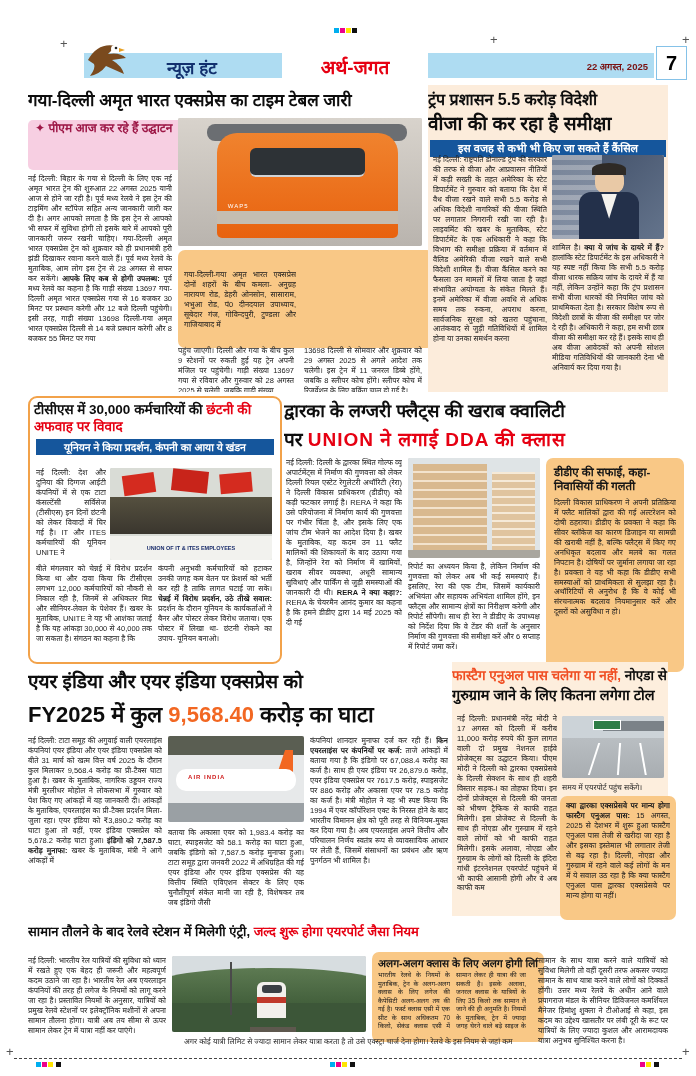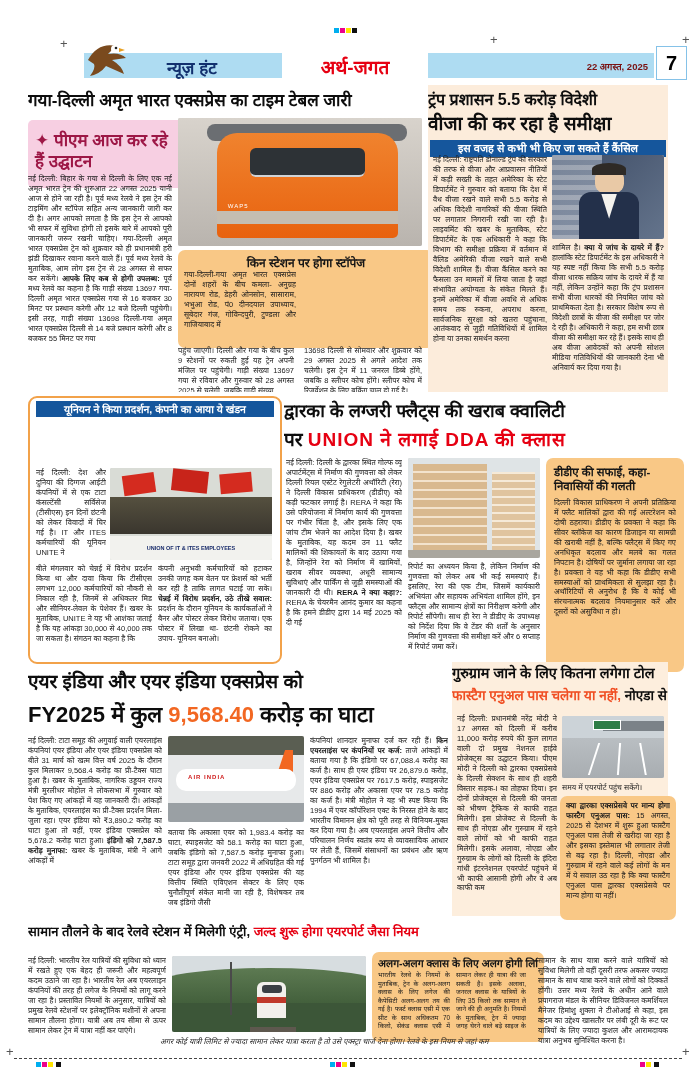--- a/index.html
+++ b/index.html
@@ -50,42 +50,41 @@
     </svg>
     <div class="abs" style="left:132px;top:56px;font-size:17px;font-weight:800;color:#12306e;margin-left:35px;">न्यूज़ हंट</div>
     <div class="abs" style="left:282px;top:54px;width:146px;text-align:center;font-size:19px;font-weight:800;color:#e60012;">अर्थ-जगत</div>
     <div class="abs" style="left:540px;top:60px;width:108px;text-align:right;font-size:9.5px;font-weight:700;color:#7a1212;">22 अगस्त, 2025</div>
     <div class="abs" style="left:656px;top:46px;width:29px;height:32px;background:#fff;border:1px solid #85c2e8;text-align:center;font-size:20px;font-weight:800;color:#000;line-height:32px;">7</div>
   </div>
 
   <div>
     <div class="abs hl nowrap" style="left:28px;top:88px;width:394px;font-size:17px;">गया-दिल्ली अमृत भारत एक्सप्रेस का टाइम टेबल जारी</div>
 
-    <div class="abs pbox" style="left:28px;top:120px;width:144px;height:48px;padding:10px 7px;font-size:17px;line-height:1.25;">
+    <div class="abs pbox" style="left:28px;top:120px;width:144px;height:48px;padding:1px 7px;font-size:12px;line-height:1.25;">
       <span>✦</span>
       <span>पीएम आज कर रहे हैं उद्घाटन</span>
     </div>
     <div class="abs txt" style="left:28px;top:174px;width:144px;height:218px;">
       <span>नई दिल्ली: बिहार के गया से दिल्ली के लिए एक नई अमृत भारत ट्रेन की शुरुआत 22 अगस्त 2025 यानी आज से होने जा रही है। पूर्व मध्य रेलवे ने इस ट्रेन की टाइमिंग और स्टॉपेज सहित अन्य जानकारी जारी कर दी है। अगर आपको लगता है कि इस ट्रेन से आपको भी सफर में सुविधा होगी तो इसके बारे में आपको पूरी जानकारी जरूर रखनी चाहिए। गया-दिल्ली अमृत भारत एक्सप्रेस ट्रेन को शुक्रवार को ही प्रधानमंत्री हरी झंडी दिखाकर रवाना करने वाले हैं। पूर्व मध्य रेलवे के मुताबिक, आम लोग इस ट्रेन से 28 अगस्त से सफर कर सकेंगे।</span>
       <span class="bold">आपके लिए कब से होगी उपलब्ध:</span>
       <span>पूर्व मध्य रेलवे का कहना है कि गाड़ी संख्या 13697 गया-दिल्ली अमृत भारत एक्सप्रेस गया से 16 बजकर 30 मिनट पर प्रस्थान करेगी और 12 बजे दिल्ली पहुंचेगी। इसी तरह, गाड़ी संख्या 13698 दिल्ली-गया अमृत भारत एक्सप्रेस दिल्ली से 14 बजे प्रस्थान करेगी और 8 बजकर 55 मिनट पर गया</span>
     </div>
 
     <div class="photo" style="left:178px;top:118px;width:244px;height:128px;">
       <div class="abs" style="inset:0;background:linear-gradient(#d8d3cc,#b9b4ae);"></div>
       <div class="abs" style="left:12%;top:5%;width:82%;height:13%;background:#6b6e72;border-radius:8px;"></div>
       <div class="abs" style="left:16%;top:12%;width:74%;height:82%;background:linear-gradient(#f0832e,#e8620f);border-radius:20px 20px 5px 5px;">
         <div class="abs" style="left:18%;top:14%;width:64%;height:26%;background:#2d3236;border-radius:6px;border-bottom:2px solid #cfd3d6;"></div>
         <div class="abs" style="left:0;bottom:14%;width:100%;height:12%;background:#c4bdb2;"></div>
         <span class="abs" style="left:6%;bottom:28%;color:#fff;font-size:6px;letter-spacing:1px;">WAP5</span>
       </div>
     </div>
 
     <div class="abs obox" style="left:178px;top:250px;width:244px;height:90px;padding:4px 6px;">
-      <div class="oboxtitle" style="font-size:12px;">किन स्टेशन पर होगा स्टॉपेज</div>
       <div class="txt" style="position:absolute;left:6px;top:20px;width:112px;height:64px;">गया-दिल्ली-गया अमृत भारत एक्सप्रेस दोनों शहरों के बीच कमला- अनुग्रह नारायण रोड, डेहरी ओनसोन, सासाराम, भभुआ रोड, पं0 दीनदयाल उपाध्याय, सूबेदार गंज, गोविन्दपुरी, टुण्डला और गाजियाबाद में</div>
     </div>
 
     <div class="abs txt" style="left:178px;top:346px;width:116px;height:46px;">पहुंच जाएगी। दिल्ली और गया के बीच कुल 9 स्टेशनों पर रुकती हुई यह ट्रेन अपनी मंजिल पर पहुंचेगी। गाड़ी संख्या 13697 गया से रविवार और गुरुवार को 28 अगस्त 2025 से चलेगी, जबकि गाड़ी संख्या</div>
     <div class="abs txt" style="left:304px;top:346px;width:118px;height:46px;">13698 दिल्ली से सोमवार और शुक्रवार को 29 अगस्त 2025 से अगले आदेश तक चलेगी। इस ट्रेन में 11 जनरल डिब्बे होंगे, जबकि 8 स्लीपर कोच होंगे। स्लीपर कोच में रिजर्वेशन के लिए बुकिंग चालू हो गई है।</div>
   </div>
 
   <div class="abs peach" style="left:428px;top:85px;width:240px;height:307px;">
     <div class="hl nowrap center" style="margin-top:3px;font-size:16px;">ट्रंप प्रशासन 5.5 करोड़ विदेशी</div>
     <div class="hl nowrap center red" style="font-size:19px;">वीजा की कर रहा है समीक्षा</div>
@@ -102,20 +101,23 @@
 
     <div class="txt abs" style="left:5px;top:70px;width:114px;height:230px;">नई दिल्ली: राष्ट्रपति डोनाल्ड ट्रंप की सरकार की तरफ से वीजा और आप्रवासन नीतियों में कड़ी सख्ती के तहत अमेरिका के स्टेट डिपार्टमेंट ने गुरुवार को बताया कि देश में वैध वीजा रखने वाले सभी 5.5 करोड़ से अधिक विदेशी नागरिकों की वीजा स्थिति पर लगातार निगरानी रखी जा रही है। लाइवमिंट की खबर के मुताबिक, स्टेट डिपार्टमेंट के एक अधिकारी ने कहा कि विभाग की समीक्षा प्रक्रिया में वर्तमान में वैलिड अमेरिकी वीजा रखने वाले सभी विदेशी शामिल हैं। वीजा कैंसिल करने का फैसला उन मामलों में लिया जाता है जहां संभावित अयोग्यता के संकेत मिलते हैं। इनमें अमेरिका में वीजा अवधि से अधिक समय तक रुकना, अपराध करना, सार्वजनिक सुरक्षा को खतरा पहुंचाना, आतंकवाद से जुड़ी गतिविधियों में शामिल होना या उनका समर्थन करना</div>
     <div class="txt abs" style="left:124px;top:158px;width:112px;height:142px;">
       <span>शामिल है।</span>
       <span class="bold">क्या ये जांच के दायरे में हैं?</span>
       <span>हालांकि स्टेट डिपार्टमेंट के इस अधिकारी ने यह स्पष्ट नहीं किया कि सभी 5.5 करोड़ वीजा धारक सक्रिय जांच के दायरे में हैं या नहीं, लेकिन उन्होंने कहा कि ट्रंप प्रशासन सभी वीजा धारकों की नियमित जांच को प्राथमिकता देता है। सरकार विशेष रूप से विदेशी छात्रों के वीजा की समीक्षा पर जोर दे रही है। अधिकारी ने कहा, हम सभी छात्र वीजा की समीक्षा कर रहे हैं। इसके साथ ही अब वीजा आवेदकों को अपनी सोशल मीडिया गतिविधियों की जानकारी देना भी अनिवार्य कर दिया गया है।</span>
     </div>
   </div>
 
   <div class="abs" style="left:28px;top:396px;width:250px;height:264px;border:2px solid #f2a24a;border-radius:9px;background:#fff;">
+    <div class="hl center" style="margin-top:4px;font-size:13.5px;line-height:1.25;padding:0 4px;">
+      <span>टीसीएस में 30,000 कर्मचारियों की </span><span class="red">छंटनी की अफवाह पर विवाद</span>
+    </div>
     <div class="banner nowrap" style="margin:3px 6px 0;height:16px;line-height:16px;font-size:10.5px;">यूनियन ने किया प्रदर्शन, कंपनी का आया ये खंडन</div>
 
     <div class="txt abs" style="left:6px;top:70px;width:70px;height:92px;">नई दिल्ली: देश और दुनिया की दिग्गज आईटी कंपनियों में से एक टाटा कंसल्टेंसी सर्विसेज (टीसीएस) इन दिनों छंटनी को लेकर विवादों में घिर गई है। IT और ITES कर्मचारियों की यूनियन UNITE ने</div>
 
     <div class="photo" style="left:80px;top:70px;width:162px;height:92px;">
       <div class="abs" style="inset:0;background:#d9dcd6;"></div>
       <div class="abs" style="left:8%;top:6%;width:20%;height:22%;background:#d42b1f;transform:rotate(-8deg);"></div>
       <div class="abs" style="left:38%;top:2%;width:22%;height:24%;background:#c8241a;transform:rotate(6deg);"></div>
       <div class="abs" style="left:68%;top:5%;width:20%;height:22%;background:#d42b1f;transform:rotate(-5deg);"></div>
       <div class="abs" style="left:0;top:32%;width:100%;height:40%;background:linear-gradient(#55503f,#3a362e);"></div>
@@ -182,24 +184,24 @@
     <div class="txt abs" style="left:168px;top:828px;width:136px;height:84px;">बताया कि अकासा एयर को 1,983.4 करोड़ का घाटा, स्पाइसजेट को 58.1 करोड़ का घाटा हुआ, जबकि इंडिगो को 7,587.5 करोड़ मुनाफा हुआ। टाटा समूह द्वारा जनवरी 2022 में अधिग्रहित की गई एयर इंडिया और एयर इंडिया एक्सप्रेस की यह वित्तीय स्थिति एविएशन सेक्टर के लिए एक चुनौतीपूर्ण संकेत मानी जा रही है, विशेषकर तब जब इंडिगो जैसी</div>
 
     <div class="txt abs" style="left:310px;top:736px;width:138px;height:176px;">
       <span>कंपनियां शानदार मुनाफा दर्ज कर रही हैं।</span>
       <span class="bold">किन एयरलाइंस पर कंपनियों पर कर्ज:</span>
       <span>ताजे आंकड़ों में बताया गया है कि इंडिगो पर 67,088.4 करोड़ का कर्ज है। साथ ही एयर इंडिया पर 26,879.6 करोड़, एयर इंडिया एक्सप्रेस पर 7617.5 करोड़, स्पाइसजेट पर 886 करोड़ और अकासा एयर पर 78.5 करोड़ का कर्ज है। मंत्री मोहोल ने यह भी स्पष्ट किया कि 1994 में एयर कॉर्पोरेशन एक्ट के निरस्त होने के बाद भारतीय विमानन क्षेत्र को पूरी तरह से विनियम-मुक्त कर दिया गया है। अब एयरलाइंस अपने वित्तीय और परिचालन निर्णय स्वतंत्र रूप से व्यावसायिक आधार पर लेती हैं, जिसमें संसाधनों का प्रबंधन और ऋण पुनर्गठन भी शामिल है।</span>
     </div>
   </div>
 
   <div class="abs" style="left:452px;top:662px;width:216px;height:254px;background:#fdeedd;">
-    <div class="hl nowrap center" style="font-size:14.5px;">गुरुग्राम जाने के लिए कितना लगेगा टोल</div>
     <div class="hl nowrap center" style="margin-top:4px;font-size:13.5px;">
       <span class="orangetx" style="color:#f04e23;">फास्टैग एनुअल पास चलेगा या नहीं,</span><span> नोएडा से</span>
     </div>
+    <div class="hl nowrap center" style="font-size:14.5px;">गुरुग्राम जाने के लिए कितना लगेगा टोल</div>
 
     <div class="txt abs" style="left:5px;top:52px;width:100px;height:196px;">नई दिल्ली: प्रधानमंत्री नरेंद्र मोदी ने 17 अगस्त को दिल्ली में करीब 11,000 करोड़ रुपये की कुल लागत वाली दो प्रमुख नेशनल हाईवे प्रोजेक्ट्स का उद्घाटन किया। पीएम मोदी ने दिल्ली को द्वारका एक्सप्रेसवे के दिल्ली सेक्शन के साथ ही शहरी विस्तार सड़क-I का तोहफा दिया। इन दोनों प्रोजेक्ट्स से दिल्ली की जनता को भीषण ट्रैफिक से काफी राहत मिलेगी। इस प्रोजेक्ट से दिल्ली के साथ ही नोएडा और गुरुग्राम में रहने वाले लोगों को भी काफी राहत मिलेगी। इसके अलावा, नोएडा और गुरुग्राम के लोगों को दिल्ली के इंदिरा गांधी इंटरनेशनल एयरपोर्ट पहुंचने में भी काफी आसानी होगी और वे अब काफी कम</div>
 
     <div class="photo" style="left:110px;top:54px;width:102px;height:62px;">
       <div class="abs" style="inset:0;background:#ccd3d8;"></div>
       <div class="abs" style="left:40%;top:8%;width:60%;height:16%;background:#7b8288;"></div>
       <div class="abs" style="left:30%;top:6%;width:26%;height:14%;background:#2e7d46;border:1px solid #fff;"></div>
       <div class="abs" style="left:0;bottom:0;width:100%;height:64%;background:linear-gradient(#b9bec2,#a8adb1);"></div>
       <div class="abs" style="left:30%;bottom:4%;width:2px;height:52%;background:#fff;transform:skewX(-18deg);"></div>
       <div class="abs" style="left:55%;bottom:4%;width:2px;height:52%;background:#fff;transform:skewX(-4deg);"></div>
@@ -233,21 +235,21 @@
       <div class="abs" style="left:30%;top:8%;width:1.5px;height:70%;background:#4a4a4a;"></div>
       <div class="abs" style="left:40%;bottom:0;width:24%;height:7%;background:#5e584e;"></div>
     </div>
 
     <div class="abs obox" style="left:372px;top:952px;width:160px;height:82px;padding:4px 6px;">
       <div class="oboxtitle" style="font-size:10.5px;white-space:nowrap;overflow:hidden;">अलग-अलग क्लास के लिए अलग होगी लिमिट</div>
       <div class="txt" style="position:absolute;left:6px;top:19px;width:72px;height:58px;font-size:6.4px;">भारतीय रेलवे के नियमों के मुताबिक, ट्रेन के अलग-अलग क्लास के लिए लगेज की कैपेसिटी अलग-अलग तय की गई है। फर्स्ट क्लास एसी में एक सीट के साथ अधिकतम 70 किलो, सेकंड क्लास एसी में अधिकतम 50 किलो और थर्ड क्लास तथा स्लीपर क्लास में अधिकतम 40 किलो</div>
       <div class="txt" style="position:absolute;left:84px;top:19px;width:70px;height:58px;font-size:6.4px;">सामान लेकर ही यात्रा की जा सकती है। इसके अलावा, जनरल क्लास के यात्रियों के लिए 35 किलो तक सामान ले जाने की ही अनुमति है। नियमों के मुताबिक, ट्रेन में ज्यादा जगह घेरने वाले बड़े साइज के बैग पर भी, जुर्माना लगाया जा सकता है, चाहे उनका वजन कितना भी हो।</div>
     </div>
 
-    <div class="cap abs nowrap" style="left:160px;top:1036px;width:452px;font-style:italic;">अगर कोई यात्री लिमिट से ज्यादा सामान लेकर यात्रा करता है तो उसे एक्स्ट्रा चार्ज देना होगा। रेलवे के इस नियम से जहां कम</div>
+    <div class="cap abs nowrap" style="left:184px;top:1036px;width:452px;">अगर कोई यात्री लिमिट से ज्यादा सामान लेकर यात्रा करता है तो उसे एक्स्ट्रा चार्ज देना होगा। रेलवे के इस नियम से जहां कम</div>
 
     <div class="txt abs" style="left:538px;top:956px;width:130px;height:94px;">सामान के साथ यात्रा करने वाले यात्रियों को सुविधा मिलेगी तो वहीं दूसरी तरफ अकसर ज्यादा सामान के साथ यात्रा करने वाले लोगों को दिक्कतें होंगी। उत्तर मध्य रेलवे के अधीन आने वाले प्रयागराज मंडल के सीनियर डिविजनल कमर्शियल मैनेजर हिमांशु शुक्ला ने टीओआई से कहा, इस कदम का उद्देश्य खासतौर पर लंबी दूरी के रूट पर यात्रियों के लिए ज्यादा कुशल और आरामदायक यात्रा अनुभव सुनिश्चित करना है।</div>
   </div>
 
   <div class="dashline" style="left:14px;top:1058px;width:668px;"></div>
   <div class="regmark" style="left:6px;top:1044px;">+</div>
   <div class="regmark" style="left:682px;top:1044px;">+</div>
   <div class="abs" style="left:36px;top:1062px;">
     <span class="dot" style="left:0;background:#00aeef;"></span>
     <span class="dot" style="left:6px;background:#ec008c;"></span>

